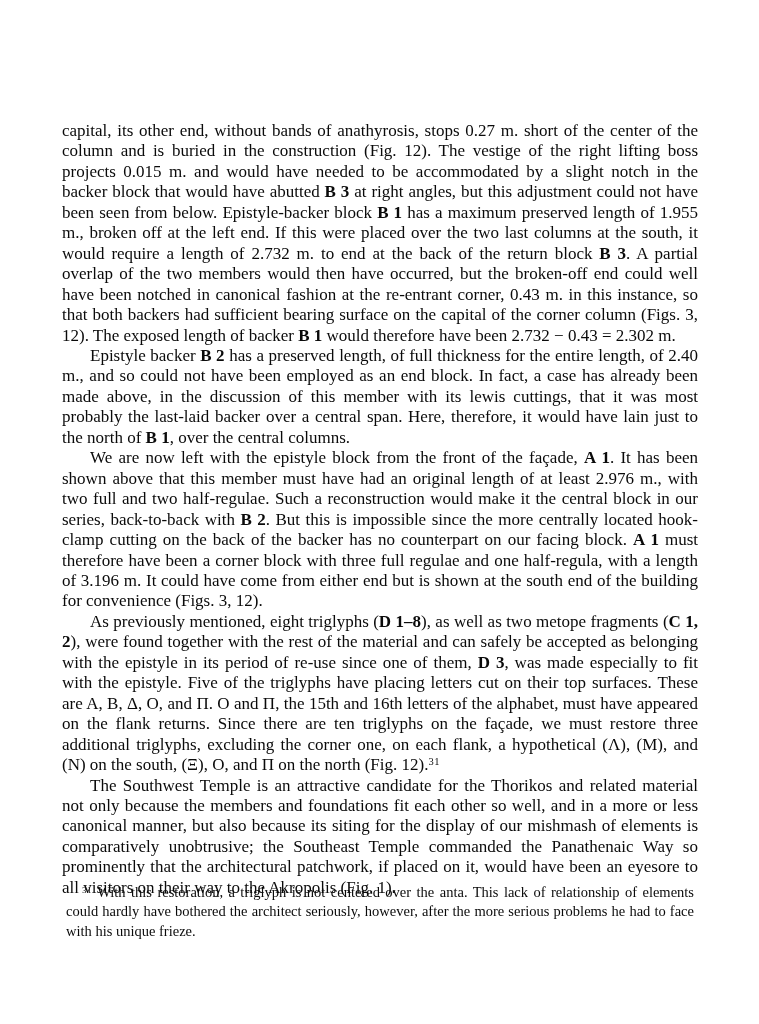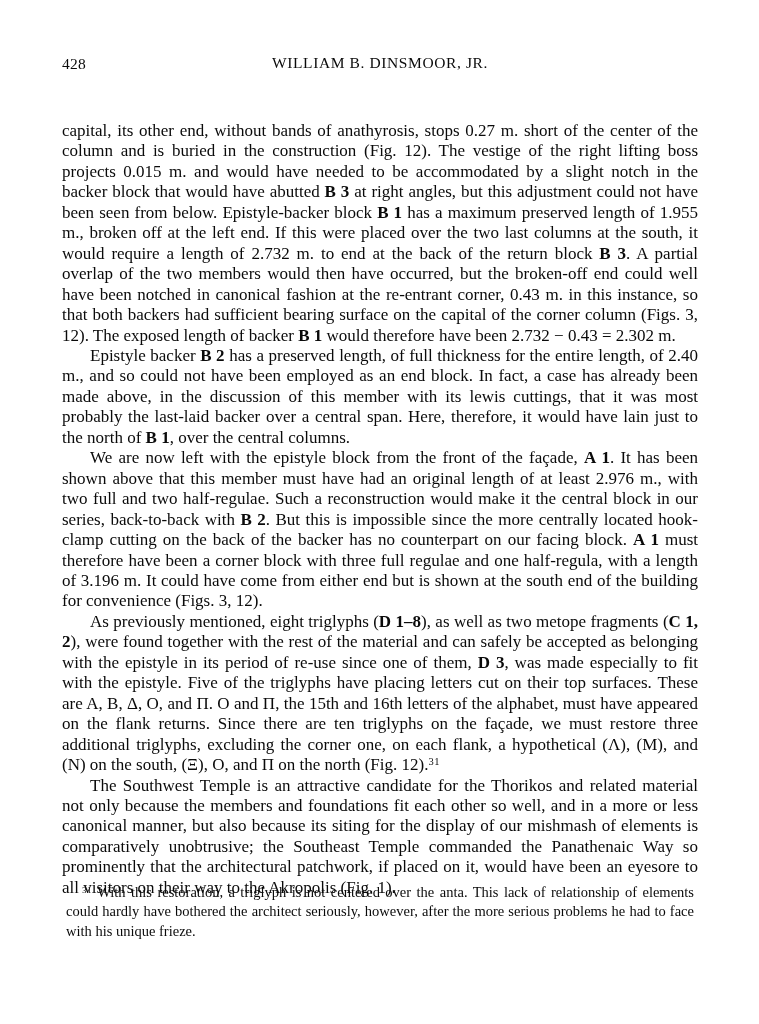--- a/index.html
+++ b/index.html
@@ -73,24 +73,20 @@
   p.fn-para {
     margin: 4px;
     padding: 0;
     text-indent: 16px;
   }
 </style>
 </head>
 <body>
 
 <div class="page">
-  <div class="header">
-    <span class="pagenum">428</span>
-    <div class="running-head">WILLIAM B. DINSMOOR, JR.</div>
-  </div>
   <div class="body-text" id="body-text">
       <p class="para"><span>capital, its other end, without bands of anathyrosis, stops 0.27 m. short of the center of the column and is buried in the construction (Fig. 12). The vestige of the right lifting boss projects 0.015 m. and would have needed to be accommodated by a slight notch in the backer block that would have abutted </span><b>B 3</b><span> at right angles, but this adjustment could not have been seen from below. Epistyle-backer block </span><b>B 1</b><span> has a maximum preserved length of 1.955 m., broken off at the left end. If this were placed over the two last columns at the south, it would require a length of 2.732 m. to end at the back of the return block </span><b>B 3</b><span>. A partial overlap of the two members would then have occurred, but the broken-off end could well have been notched in canonical fashion at the re-entrant corner, 0.43 m. in this instance, so that both backers had sufficient bearing surface on the capital of the corner column (Figs. 3, 12). The exposed length of backer </span><b>B 1</b><span> would therefore have been 2.732 − 0.43 = 2.302 m.</span></p>
       <p class="para indent"><span>Epistyle backer </span><b>B 2</b><span> has a preserved length, of full thickness for the entire length, of 2.40 m., and so could not have been employed as an end block. In fact, a case has already been made above, in the discussion of this member with its lewis cuttings, that it was most probably the last-laid backer over a central span. Here, therefore, it would have lain just to the north of </span><b>B 1</b><span>, over the central columns.</span></p>
       <p class="para indent"><span>We are now left with the epistyle block from the front of the façade, </span><b>A 1</b><span>. It has been shown above that this member must have had an original length of at least 2.976 m., with two full and two half-regulae. Such a reconstruction would make it the central block in our series, back-to-back with </span><b>B 2</b><span>. But this is impossible since the more centrally located hook-clamp cutting on the back of the backer has no counterpart on our facing block. </span><b>A 1</b><span> must therefore have been a corner block with three full regulae and one half-regula, with a length of 3.196 m. It could have come from either end but is shown at the south end of the building for convenience (Figs. 3, 12).</span></p>
       <p class="para indent"><span>As previously mentioned, eight triglyphs (</span><b>D 1–8</b><span>), as well as two metope fragments (</span><b>C 1, 2</b><span>), were found together with the rest of the material and can safely be accepted as belonging with the epistyle in its period of re-use since one of them, </span><b>D 3</b><span>, was made especially to fit with the epistyle. Five of the triglyphs have placing letters cut on their top surfaces. These are A, B, Δ, O, and Π. O and Π, the 15th and 16th letters of the alphabet, must have appeared on the flank returns. Since there are ten triglyphs on the façade, we must restore three additional triglyphs, excluding the corner one, on each flank, a hypothetical (Λ), (M), and (N) on the south, (Ξ), O, and Π on the north (Fig. 12).</span><sup class="fnref">31</sup></p>
       <p class="para indent"><span>The Southwest Temple is an attractive candidate for the Thorikos and related material not only because the members and foundations fit each other so well, and in a more or less canonical manner, but also because its siting for the display of our mishmash of elements is comparatively unobtrusive; the Southeast Temple commanded the Panathenaic Way so prominently that the architectural patchwork, if placed on it, would have been an eyesore to all visitors on their way to the Akropolis (Fig. 1).</span></p>
     </div>
   <div class="footnote" id="footnote">
       <p class="fn-para"><sup class="fnref">31</sup><span> With this restoration, a triglyph is not centered over the anta. This lack of relationship of elements could hardly have bothered the architect seriously, however, after the more serious problems he had to face with his unique frieze.</span></p>
     </div>

